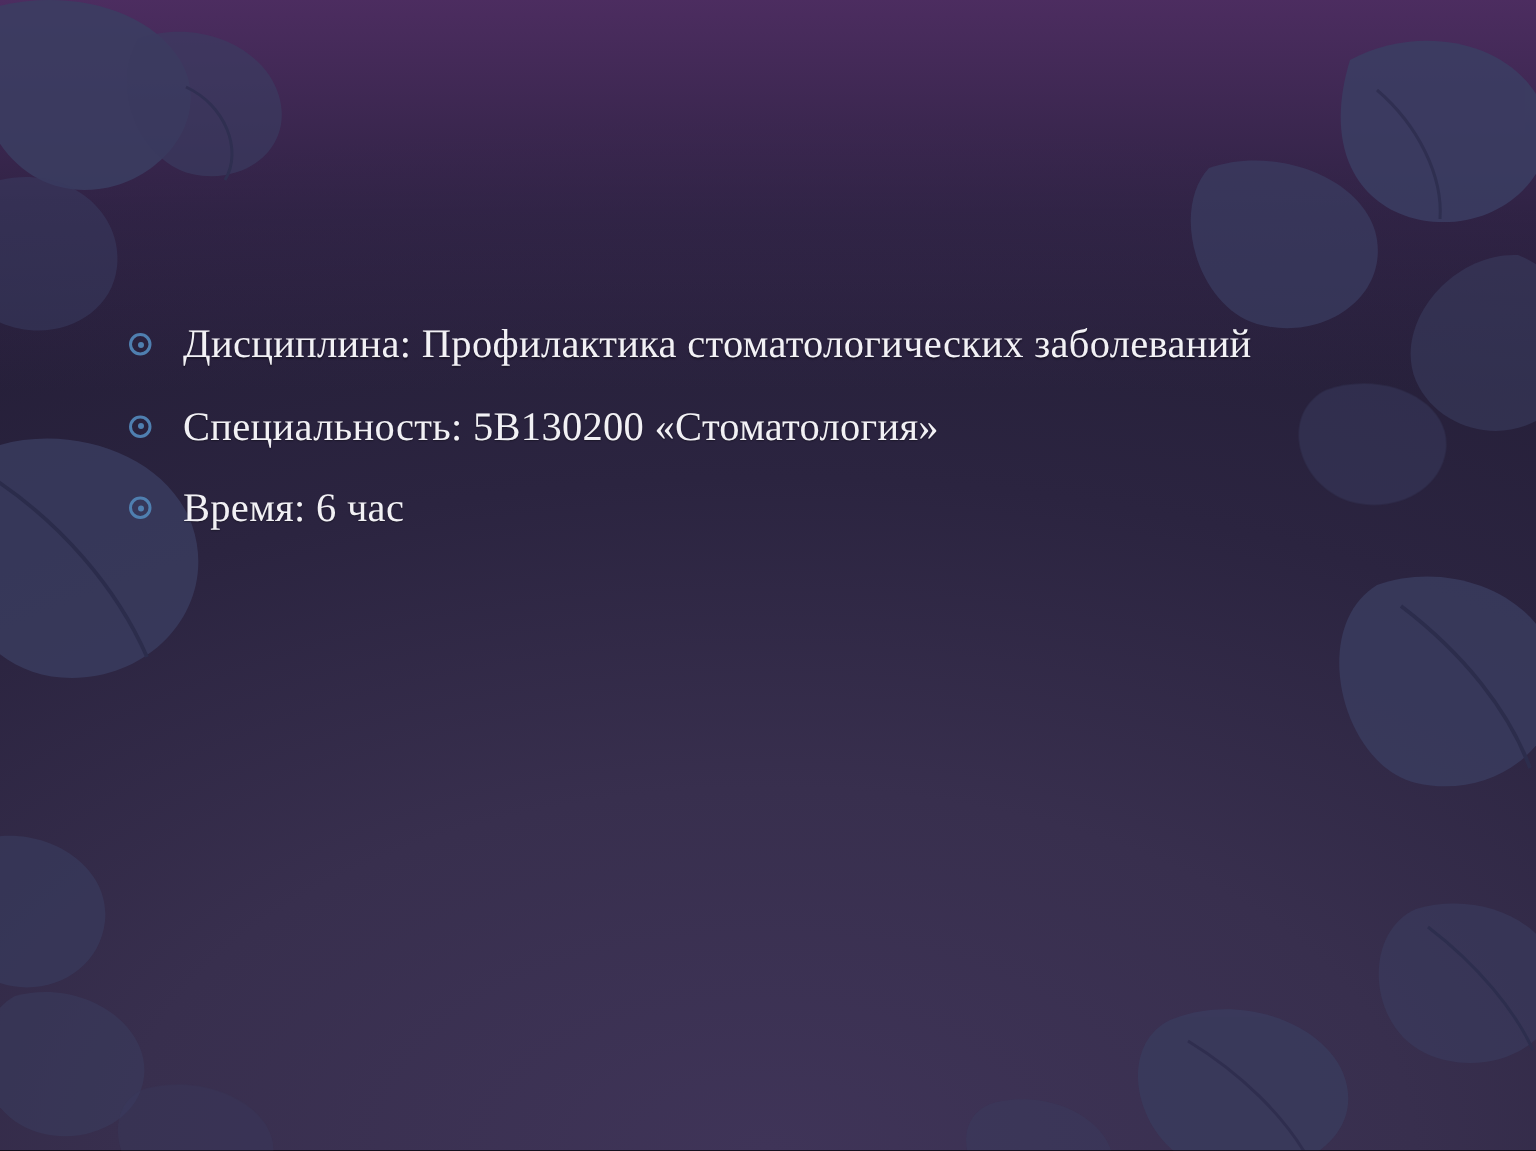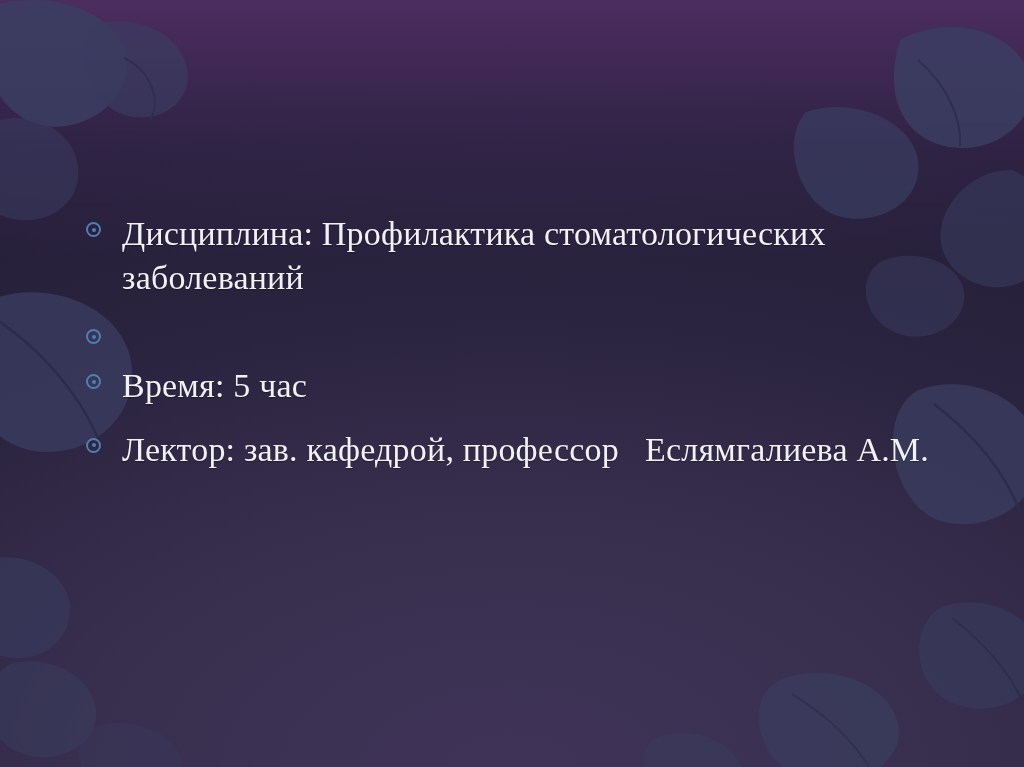--- a/index.html
+++ b/index.html
@@ -59,21 +59,21 @@
     left: 50%;
     top: 50%;
     width: 4px;
     height: 4px;
     margin: -2px 0 0 -2px;
     border-radius: 50%;
     background: #4f7fb0;
   }
   .bullet-text {
     color: #f2f1f5;
-    font-size: 34px;
+    font-size: 27px;
     line-height: 1.28;
     letter-spacing: 0.2px;
     text-shadow: 0 1px 1px rgba(0,0,0,0.35);
     white-space: pre-wrap;
   }
 </style>
 </head>
 <body>
 
 <div class="slide">
@@ -127,27 +127,24 @@
 
   <div class="content">
 
     <div class="bullet-row">
       <span class="bullet-mark"></span>
       <span class="bullet-text">Дисциплина: Профилактика стоматологических заболеваний</span>
     </div>
 
     <div class="bullet-row">
       <span class="bullet-mark"></span>
+      <span class="bullet-text">Специальность: 5В130200 «Стоматология»</span>
     </div>
 
 
     <div class="bullet-row">
       <span class="bullet-mark"></span>
-      <span class="bullet-text">Время: 5 час</span>
+      <span class="bullet-text">Время: 6 час</span>
     </div>
 
-    <div class="bullet-row">
-      <span class="bullet-mark"></span>
-      <span class="bullet-text">Лектор: зав. кафедрой, профессор   Еслямгалиева А.М.</span>
-    </div>
 
   </div>
 </div>
 
 </body></html>

